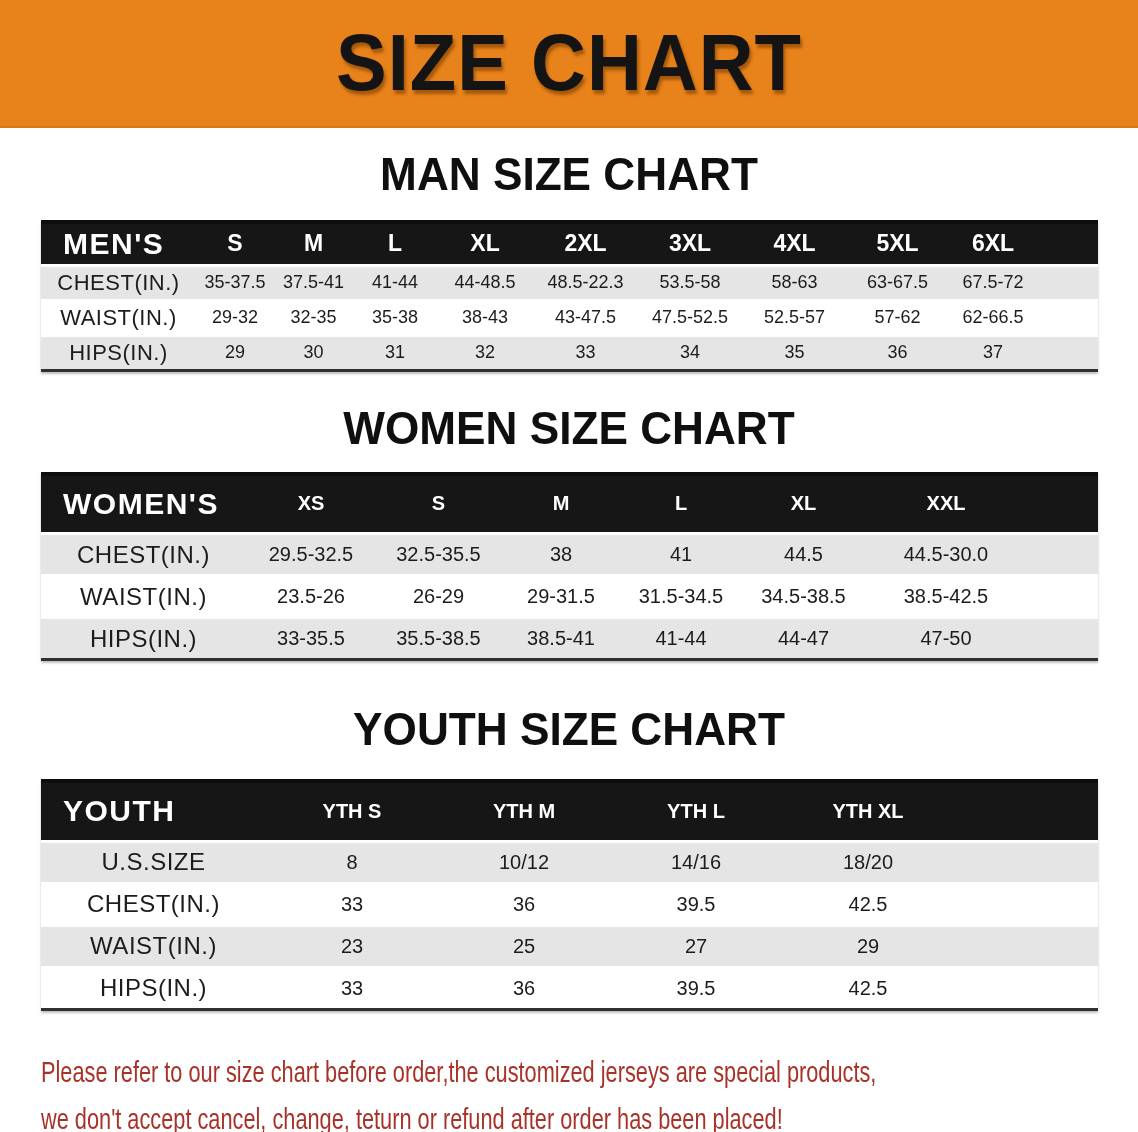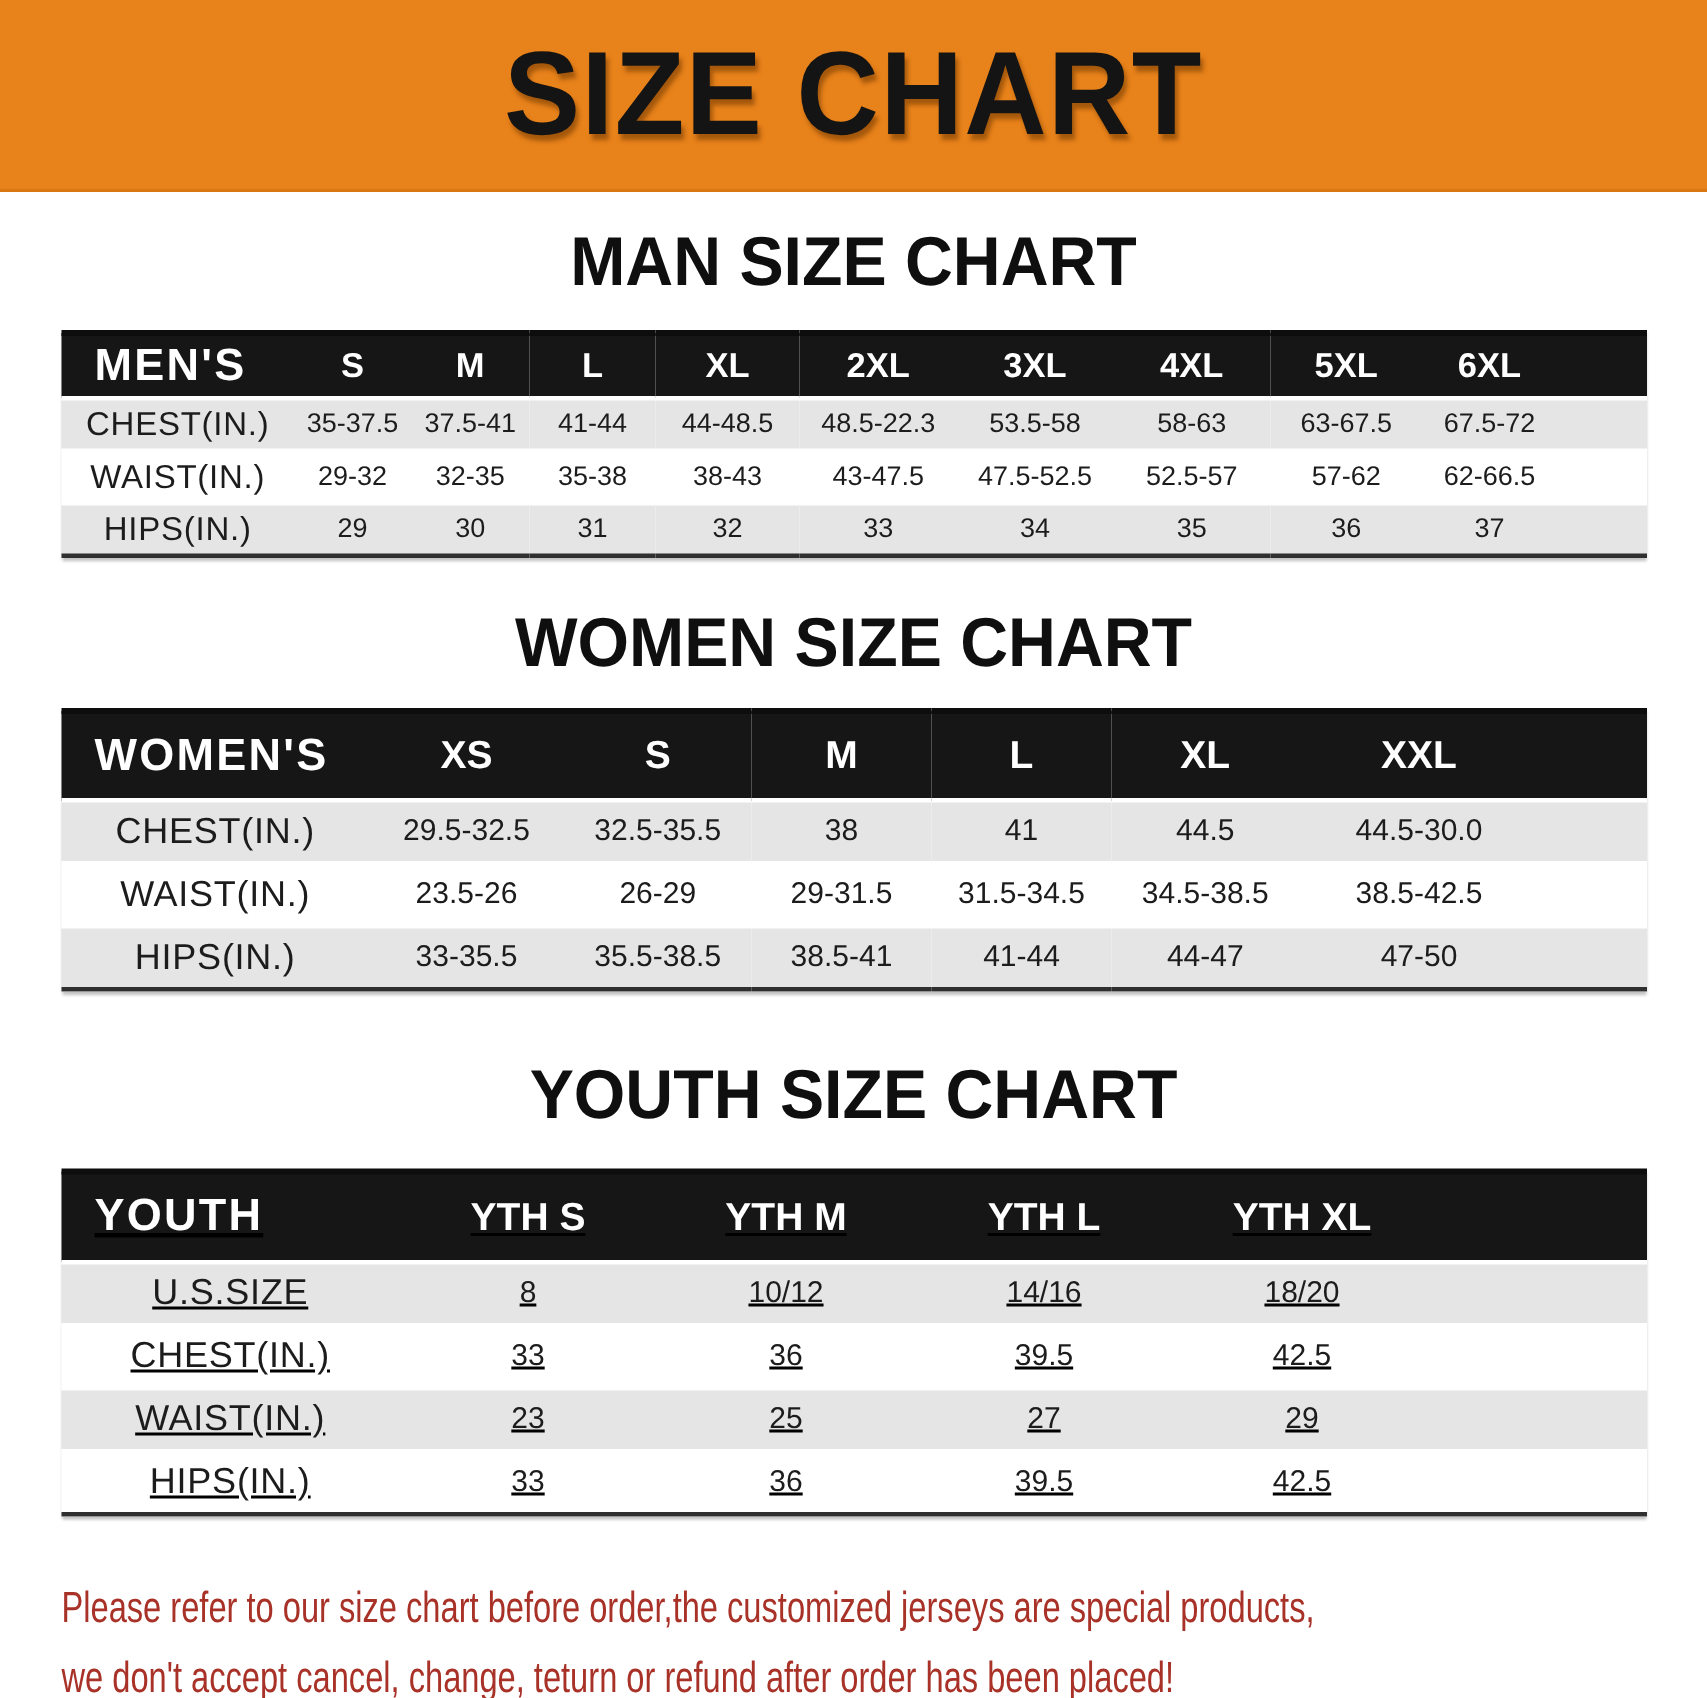--- a/index.html
+++ b/index.html
@@ -42,30 +42,30 @@
   
   .size-table{
     width:1057px;margin-left:41px;
     border-collapse:collapse;table-layout:fixed;
     border-top:4px solid #0d0d0d;
     border-bottom:3px solid #2f2f2f;
     box-shadow:0 2px 2px rgba(0,0,0,0.25);
   }
   .t-men{margin-top:18px;}
   .t-women{margin-top:16px;}
-  .t-youth{margin-top:22px;text-decoration:underline;}
+  .t-youth{margin-top:22px;}
   .size-table thead th{
     background:var(--header-bg);color:#ffffff;
     font-weight:bold;text-align:center;padding:0;
   }
   .size-table thead th.label{
     text-align:left;padding-left:22px;font-size:30px;letter-spacing:1.5px;
   }
   .t-men thead th{height:43px;font-size:23px;}
-  .t-women thead th,.t-youth thead th{height:60px;font-size:26px;}
+  .t-women thead th,.t-youth thead th{height:60px;font-size:20px;}
   .t-men thead th.label,.t-women thead th.label,.t-youth thead th.label{font-size:30px;}
   .size-table tbody td{
     text-align:center;color:#1c1c1c;padding:0;
     border-top:3px solid #ffffff;
     background:#ffffff;
   }
   .size-table tbody tr:nth-child(odd) td{background:var(--row-alt);}
   .t-men tbody td{height:35px;font-size:18px;}
   .t-women tbody td,.t-youth tbody td{height:42px;font-size:20px;}
   .size-table tbody td.row-label{font-size:22px;letter-spacing:0.5px;}

